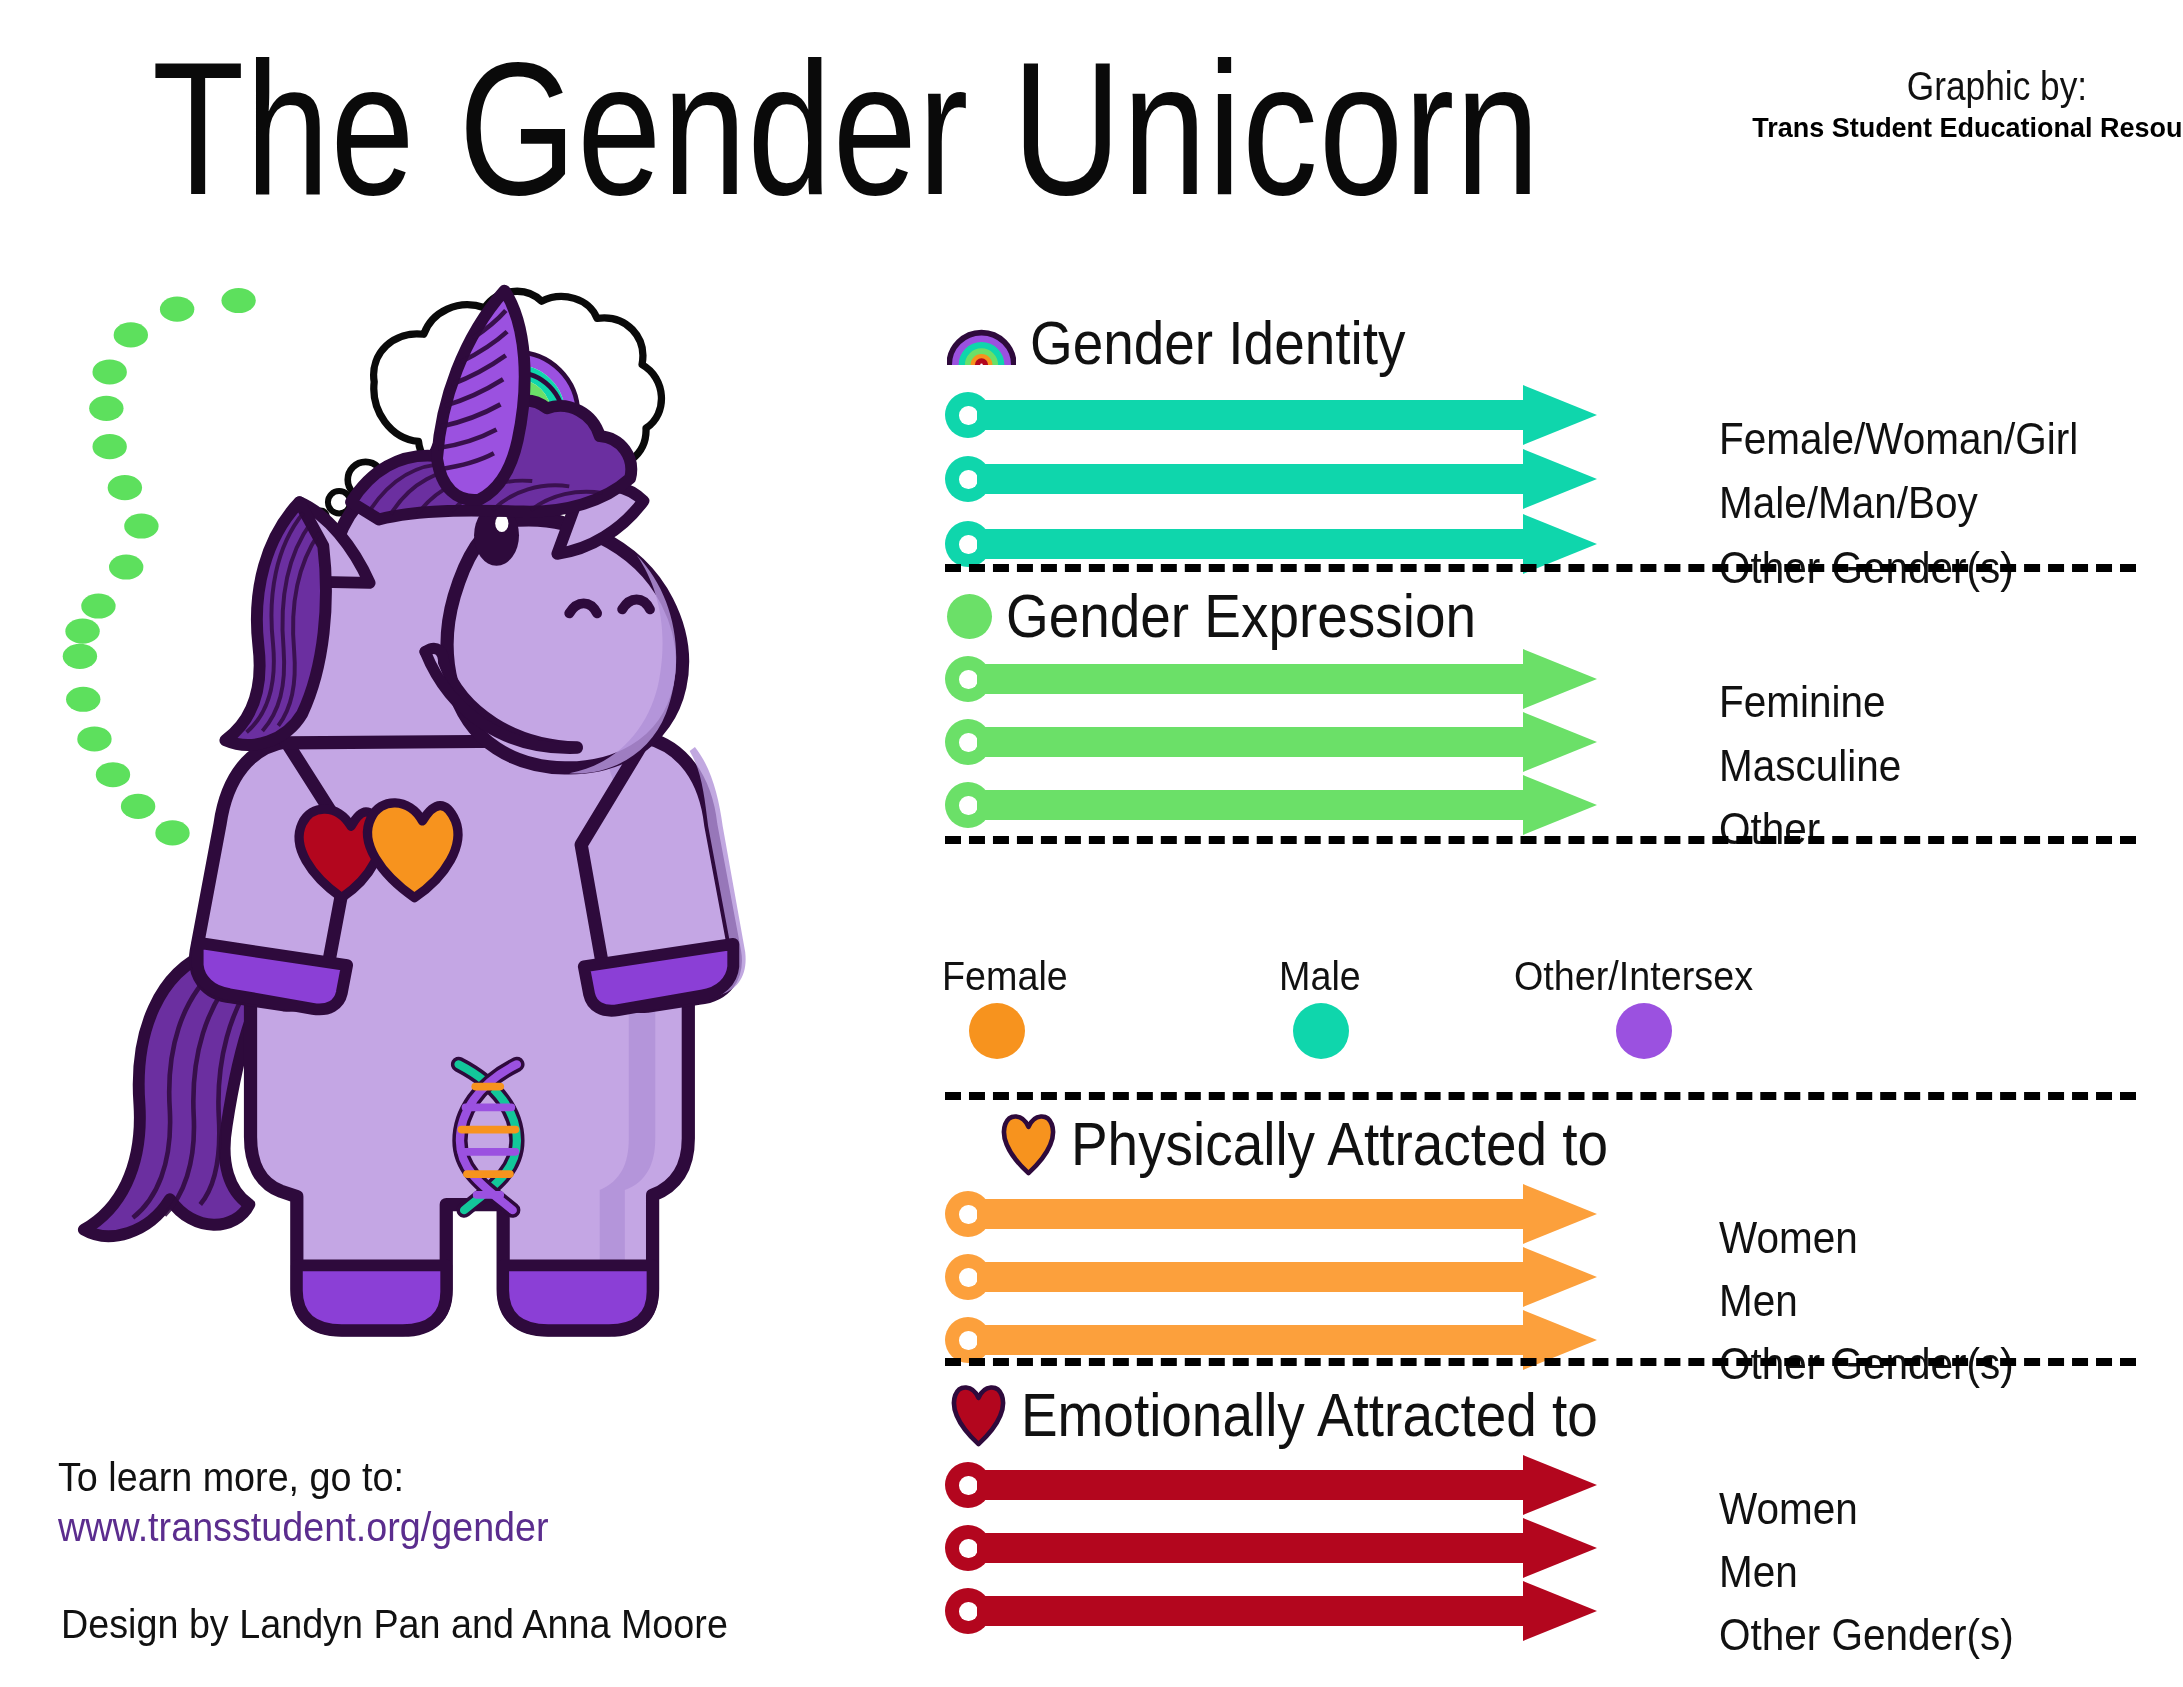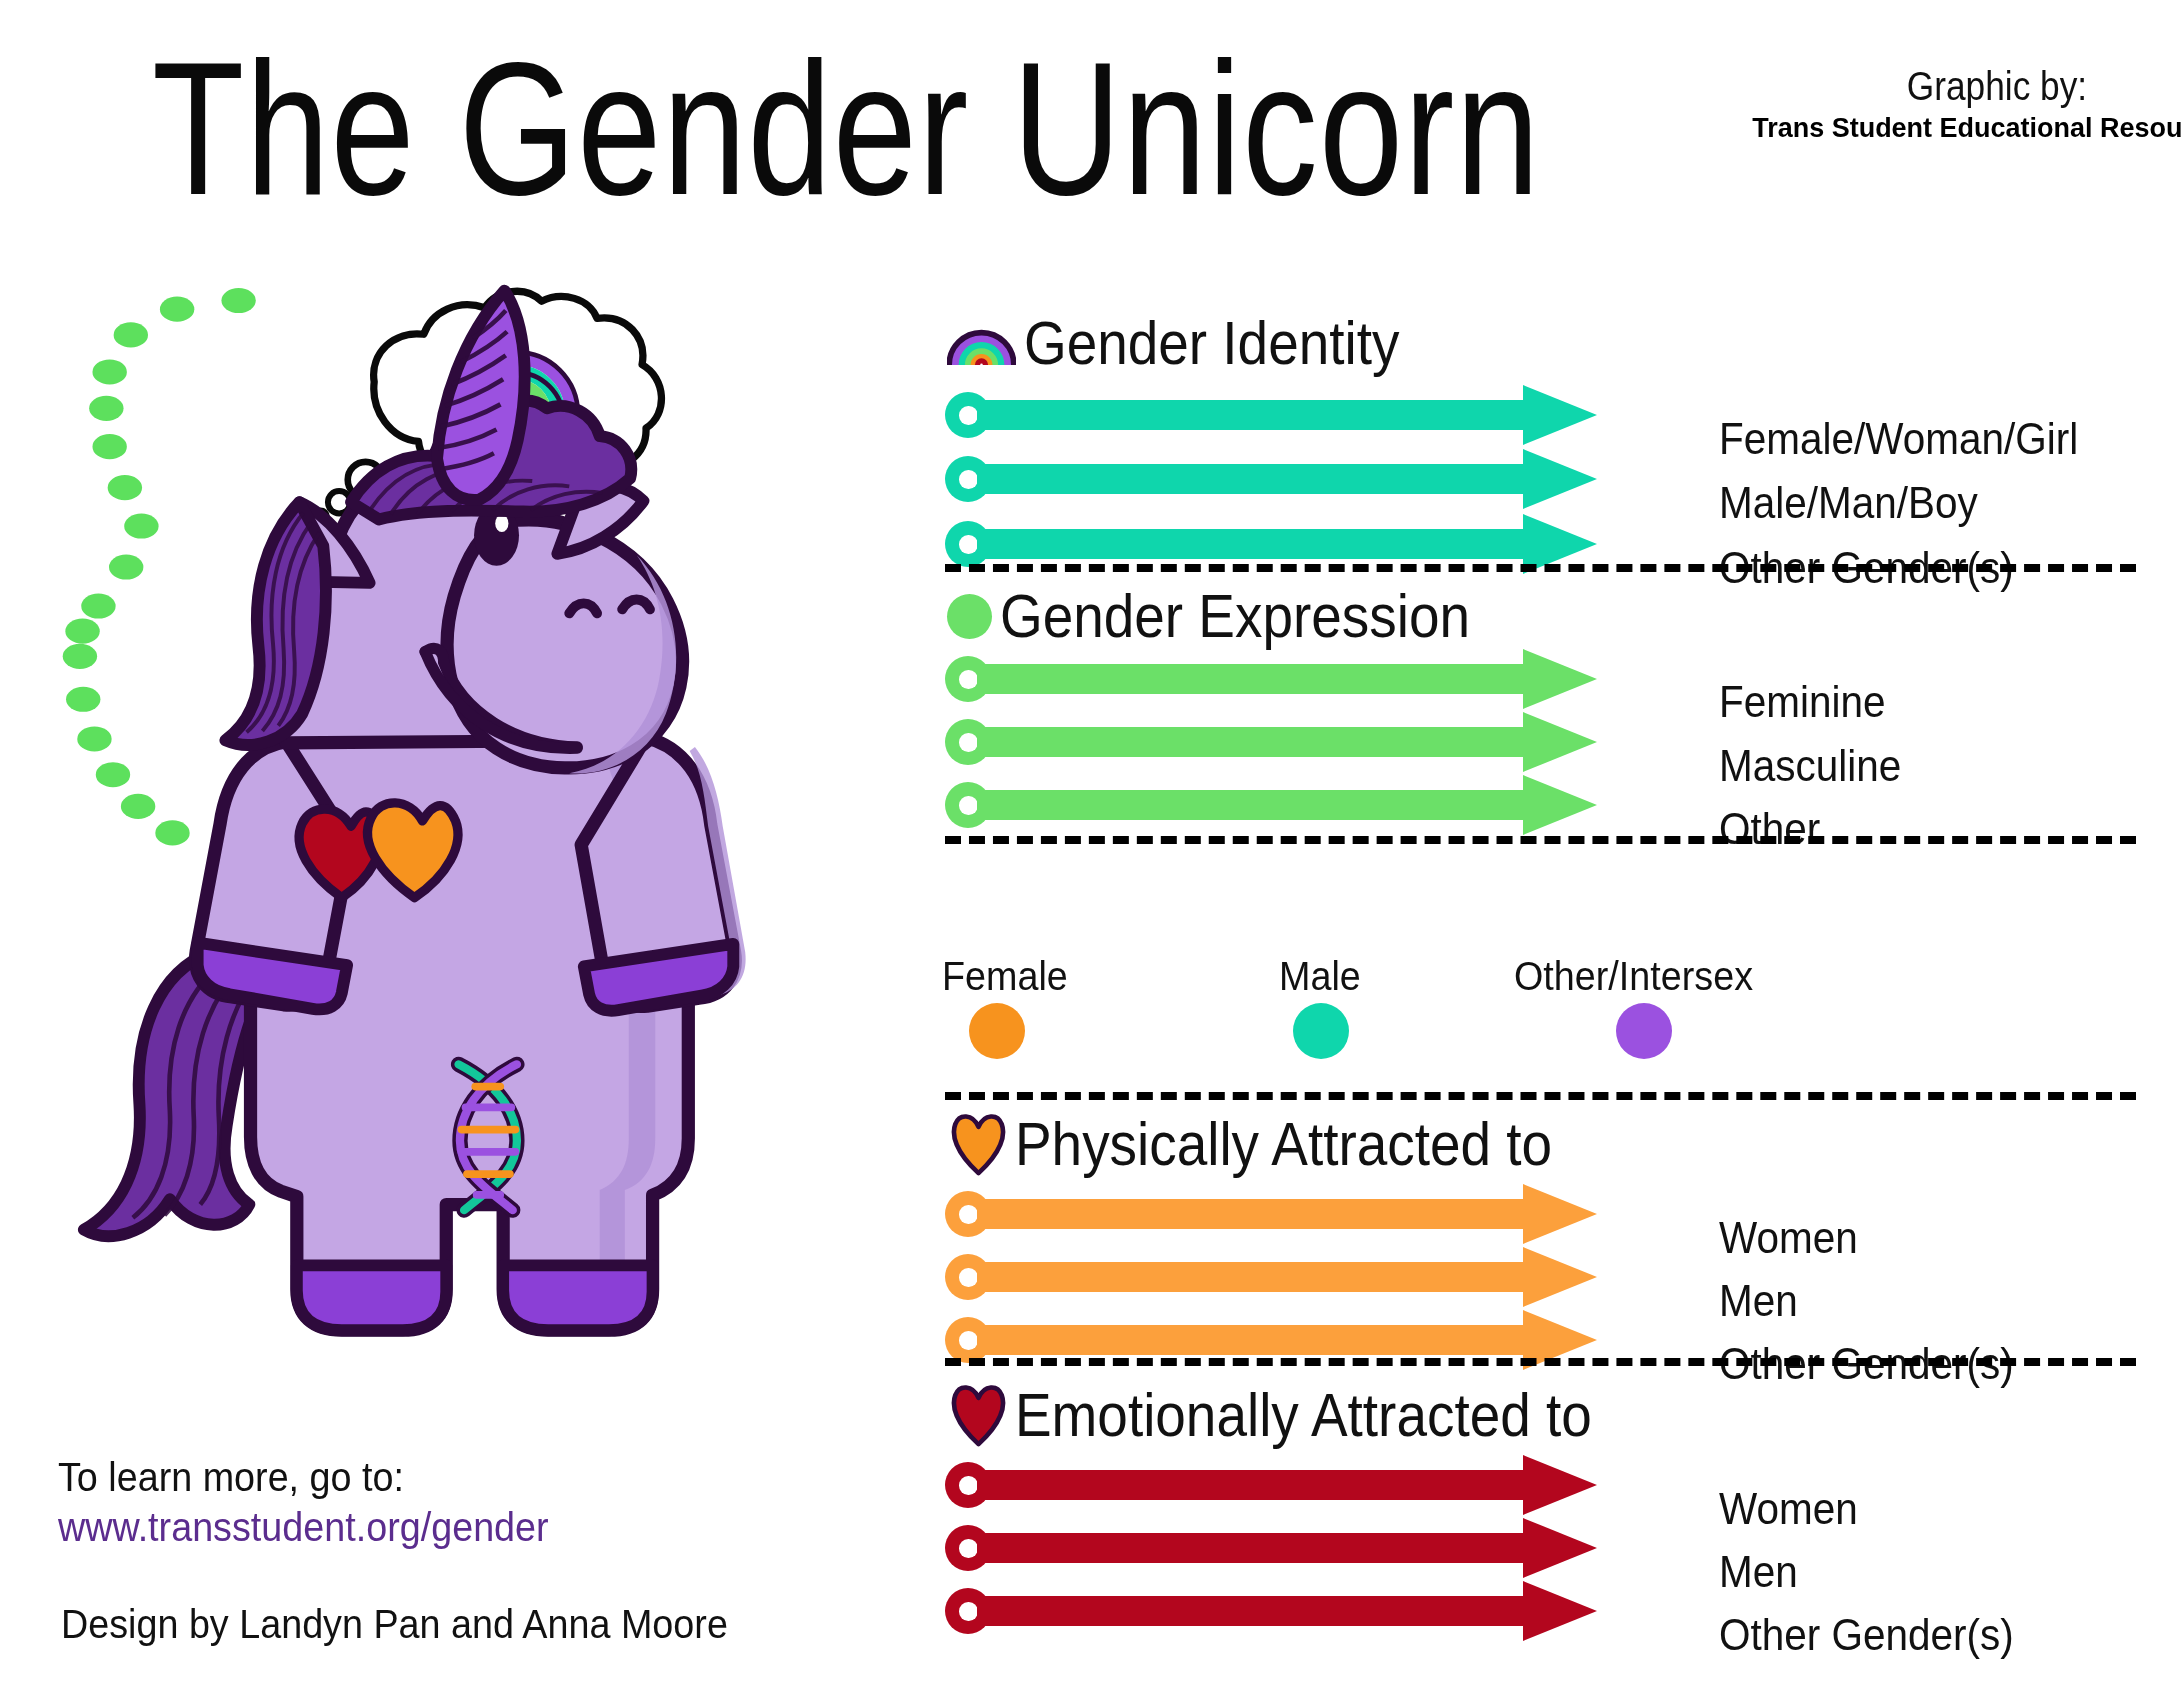--- a/index.html
+++ b/index.html
@@ -56,21 +56,21 @@
   }
   #tser-sub{
     font-family:"Liberation Sans Narrow","Liberation Sans",sans-serif;
     font-size:28.4px;font-weight:700;color:#000;white-space:nowrap;
     transform:scaleX(0.95);transform-origin:center top;
     margin-top:1.3px;
   }
 
   
   .section-head{
-    position:absolute;display:flex;align-items:center;gap:8px;
+    position:absolute;display:flex;align-items:center;gap:14px;
   }
   .section-title{
     font-family:"Liberation Sans Narrow","Liberation Sans",sans-serif;
     font-size:61px;color:#111;white-space:nowrap;
     transform:scaleX(0.90);transform-origin:left center;
   }
   .row-label{
     position:absolute;
     font-family:"Liberation Sans Narrow","Liberation Sans",sans-serif;
     font-size:44px;color:#111;white-space:nowrap;
@@ -366,21 +366,21 @@
   <div class="dot" style="left:969px;top:1003px;width:56px;height:56px;background:#F7931E;"></div>
 
   <div class="small-label" style="left:1279px;top:953px;">Male</div>
   <div class="dot" style="left:1293px;top:1003px;width:56px;height:56px;background:#0FD6AC;"></div>
 
   <div class="small-label" style="left:1514px;top:953px;">Other/Intersex</div>
   <div class="dot" style="left:1616px;top:1003px;width:56px;height:56px;background:#9B51E0;"></div>
 
   <div class="divider" style="left:945px;top:1092px;width:1191px;"></div>
 
-  <div class="section-head" style="left:950px;top:1109px;text-align:center;">
+  <div class="section-head" style="left:1000px;top:1109px;text-align:center;">
     <svg width="57" height="64" viewBox="0 0 86 96">
       <path d="M43,92 C8,60 2,34 8,18 C14,2 34,2 43,22 C52,2 72,2 78,18 C84,34 78,60 43,92 Z" fill="#F7931E" stroke="#2E0A3C" stroke-width="7" stroke-linejoin="round"></path>
     </svg>
     <span class="section-title">Physically Attracted to</span>
   </div>
 
   <div class="arrow" style="--c:#FCA03C;left:945px;top:1199px;width:648px;">
     <span class="knob"></span>
     <span class="bar" style="width:556px;"></span>
     <span class="head" style="left:578px;"></span>

